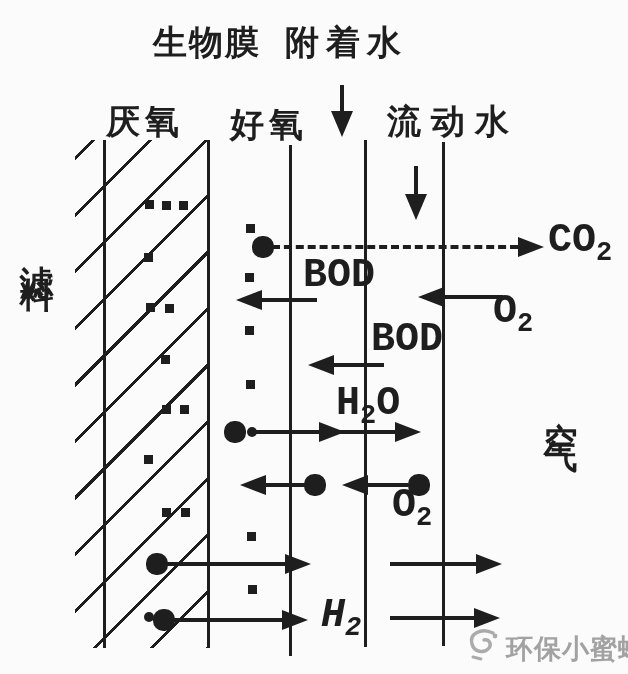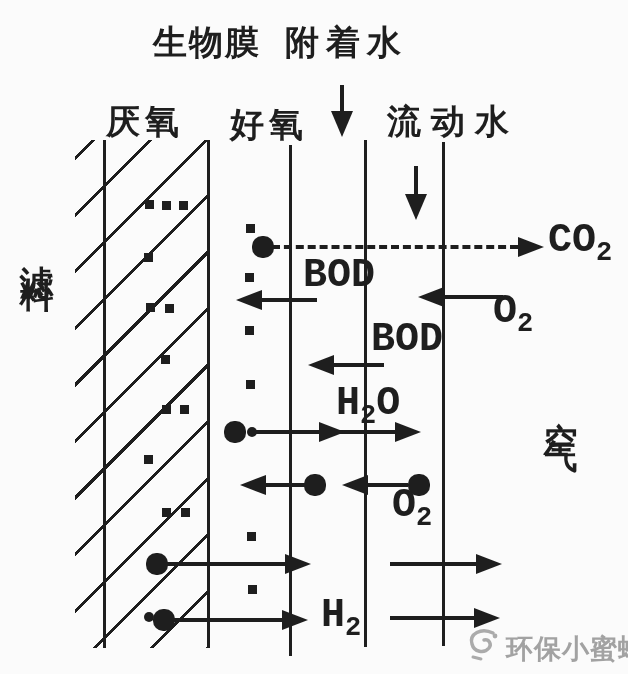--- a/index.html
+++ b/index.html
@@ -109,21 +109,21 @@
   <div class="blob" style="left:146px;top:553px;"></div>
   <div class="shaft-h" style="left:165px;top:562px;width:126px;"></div>
   <div class="head head-r" style="left:285px;top:554px;"></div>
   <div class="shaft-h" style="left:390px;top:562px;width:88px;"></div>
   <div class="head head-r" style="left:476px;top:554px;"></div>
 
   <div class="dot" style="left:144px;top:612px;"></div>
   <div class="blob" style="left:153px;top:609px;"></div>
   <div class="shaft-h" style="left:172px;top:618px;width:112px;"></div>
   <div class="head head-r" style="left:282px;top:610px;"></div>
-  <div class="chem" style="left:321px;top:596px;">
+  <div class="chem" style="left:321px;top:596px;font-style:italic;">
     <span>H</span><span class="sub">2</span>
   </div>
   <div class="shaft-h" style="left:390px;top:616px;width:86px;"></div>
   <div class="head head-r" style="left:474px;top:608px;"></div>
 
   <div class="sq" style="left:145px;top:200px;"></div>
   <div class="sq" style="left:162px;top:201px;"></div>
   <div class="sq" style="left:179px;top:201px;"></div>
   <div class="sq" style="left:144px;top:253px;"></div>
   <div class="sq" style="left:146px;top:303px;"></div>

